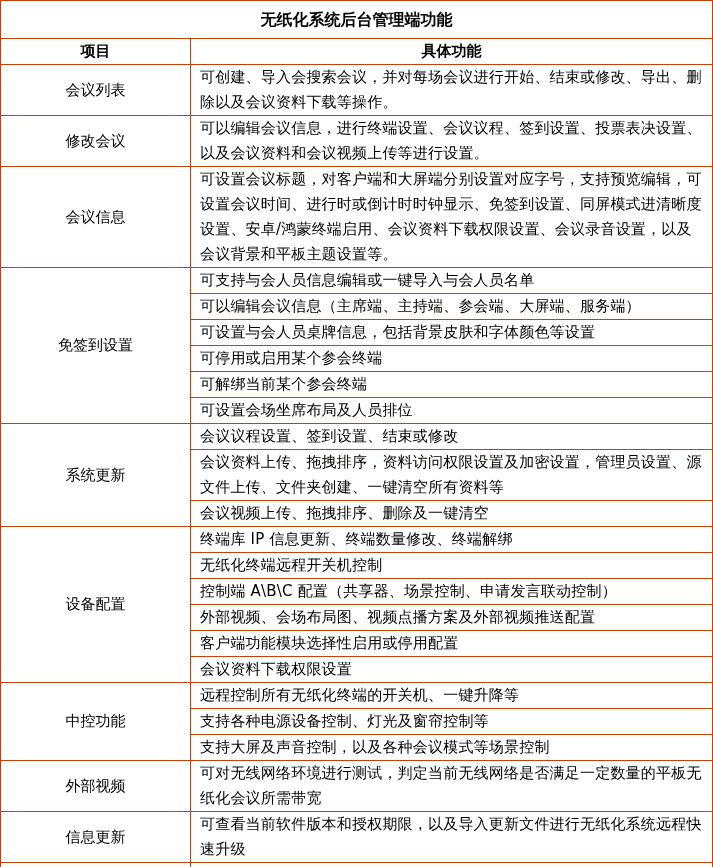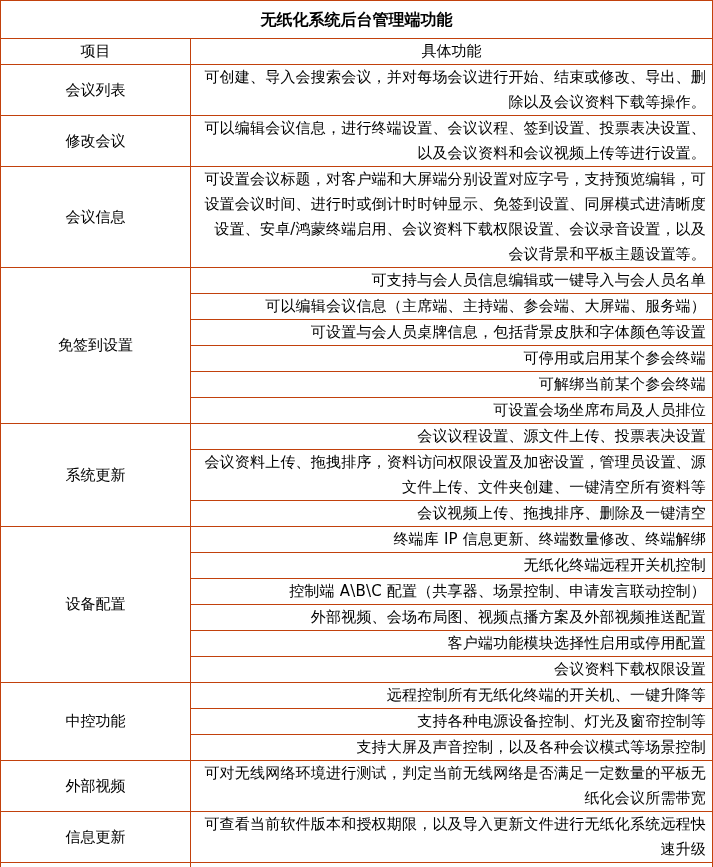--- a/index.html
+++ b/index.html
@@ -1,22 +1,22 @@
 <!DOCTYPE html>
 <html><head>
 <meta charset="utf-8">
 <style>
   html, body { margin:0; padding:0; background:#ffffff; }
   body { width:713px; height:867px; overflow:hidden; font-family:"DejaVu Sans", "Liberation Sans", sans-serif; color:#000; }
   table { border-collapse:collapse; width:712px; table-layout:fixed; position:absolute; left:0; top:0; }
   td, th { border:1px solid #c2410c; padding:0; font-size:15px; line-height:25px; }
   .title { height:37px; text-align:center; font-weight:bold; font-size:16px; }
-  .hdr { height:24px; text-align:center; font-weight:normal; font-size:15px; }
+  .hdr { height:24px; text-align:center; font-weight:bold; font-size:15px; }
   .item { text-align:center; vertical-align:middle; }
-  .desc { text-align:right; padding-left:9px; padding-right:6px; vertical-align:middle; letter-spacing:0.2px; }
+  .desc { text-align:left; padding-left:9px; padding-right:6px; vertical-align:middle; letter-spacing:0.2px; }
   .sub { height:24px; }
   .two { height:49px;margin-left:26px; }
   .four { height:99px; }
 </style>
 </head>
 <body>
 
 <table>
   <colgroup>
       <col style="width:190px">
@@ -61,21 +61,21 @@
       </tr>
   <tr class="sub">
         <td class="desc">可解绑当前某个参会终端</td>
       </tr>
   <tr class="sub">
         <td class="desc">可设置会场坐席布局及人员排位</td>
       </tr>
 
   <tr class="sub">
     <td rowspan="3" class="item">系统更新</td>
-    <td class="desc">会议议程设置、源文件上传、投票表决设置</td>
+    <td class="desc">会议议程设置、签到设置、结束或修改</td>
   </tr>
   <tr class="two">
         <td class="desc">会议资料上传、拖拽排序，资料访问权限设置及加密设置，管理员设置、源文件上传、文件夹创建、一键清空所有资料等</td>
       </tr>
   <tr class="sub">
         <td class="desc">会议视频上传、拖拽排序、删除及一键清空</td>
       </tr>
 
   <tr class="sub">
     <td rowspan="6" class="item">设备配置</td>

